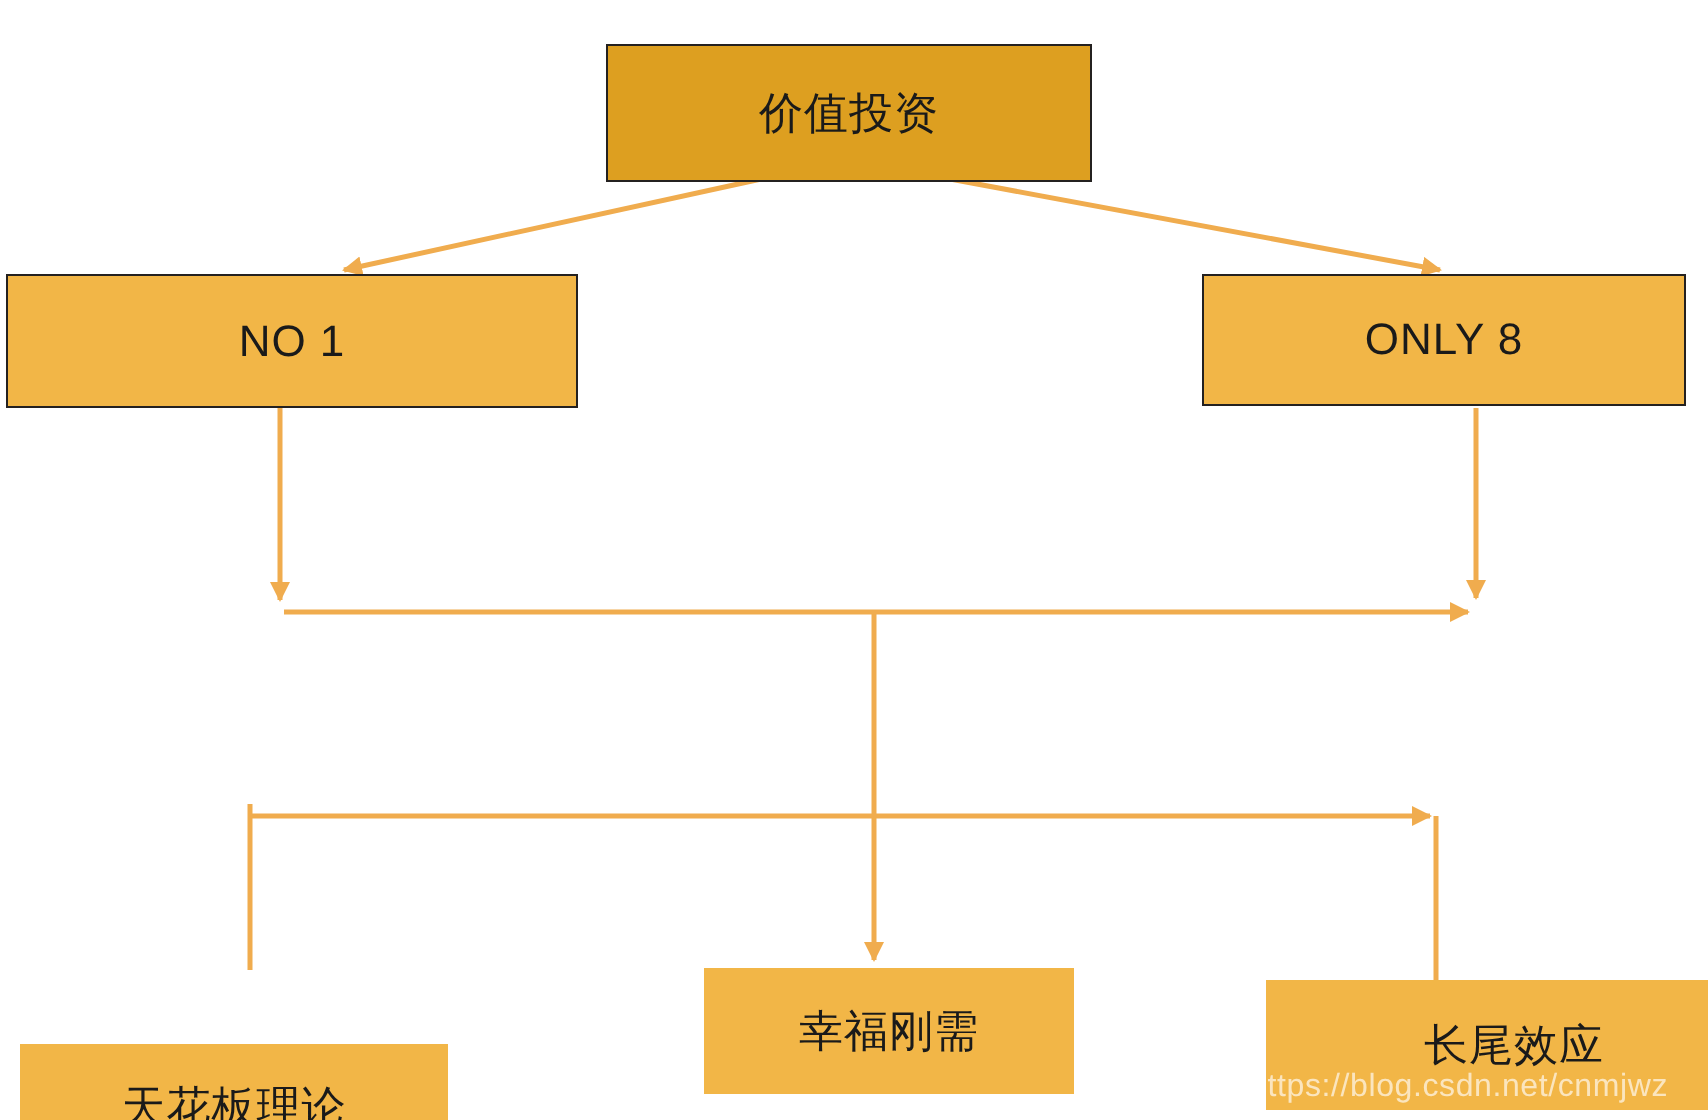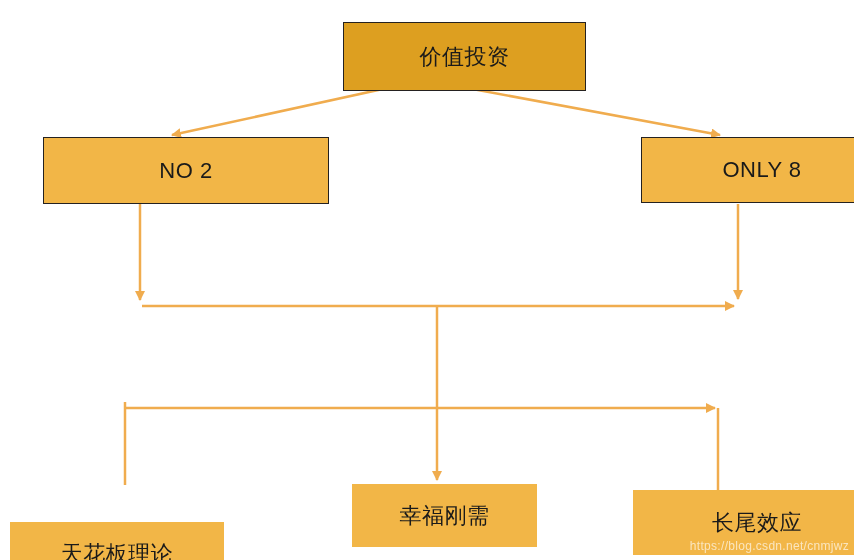--- a/index.html
+++ b/index.html
@@ -28,37 +28,36 @@
     align-items: center;
     justify-content: center;
     box-sizing: border-box;
     background: #F2B647;
     color: #1A1A1A;
     font-size: 22px;
     letter-spacing: 0.5px;
   }
   .node.bordered {
     border: 1.5px solid #242120;
-    margin-left: 40px;
   }
   .node.root {
     left: 303px; top: 22px; width: 243px; height: 69px;
     background: #DD9F20;
   }
   .node.no1   { left: 3px;   top: 137px; width: 286px; height: 67px; }
   .node.only1 { left: 601px; top: 137px; width: 242px; height: 66px; }
   .node.leaf1 { left: 10px;  top: 484px; width: 214px; height: 64px; margin-top: 38px; }
   .node.leaf2 { left: 352px; top: 484px; width: 185px; height: 63px; }
   .node.leaf3 { left: 633px; top: 490px; width: 248px; height: 65px; }
   .watermark {
     position: absolute;
-    right: 5px;
+    right: 20px;
     bottom: 7px;
     z-index: 3;
-    font-size: 12px;
+    font-size: 16px;
     color: rgba(255, 255, 255, 0.65);
     letter-spacing: 0.3px;
     white-space: nowrap;
   }
 </style>
 </head>
 <body>
 
 <div class="canvas">
 
@@ -79,21 +78,21 @@
       <line x1="125" y1="402" x2="125" y2="485"></line>
       <line x1="718" y1="408" x2="718" y2="491"></line>
     </g>
   </svg>
 
   <div class="node root bordered">
     <span>价值投资</span>
   </div>
 
   <div class="node no1 bordered">
-    <span>NO 2</span>
+    <span>NO 1</span>
   </div>
 
   <div class="node only1 bordered">
     <span>ONLY 8</span>
   </div>
 
   <div class="node leaf1">
     <span>天花板理论</span>
   </div>
 

